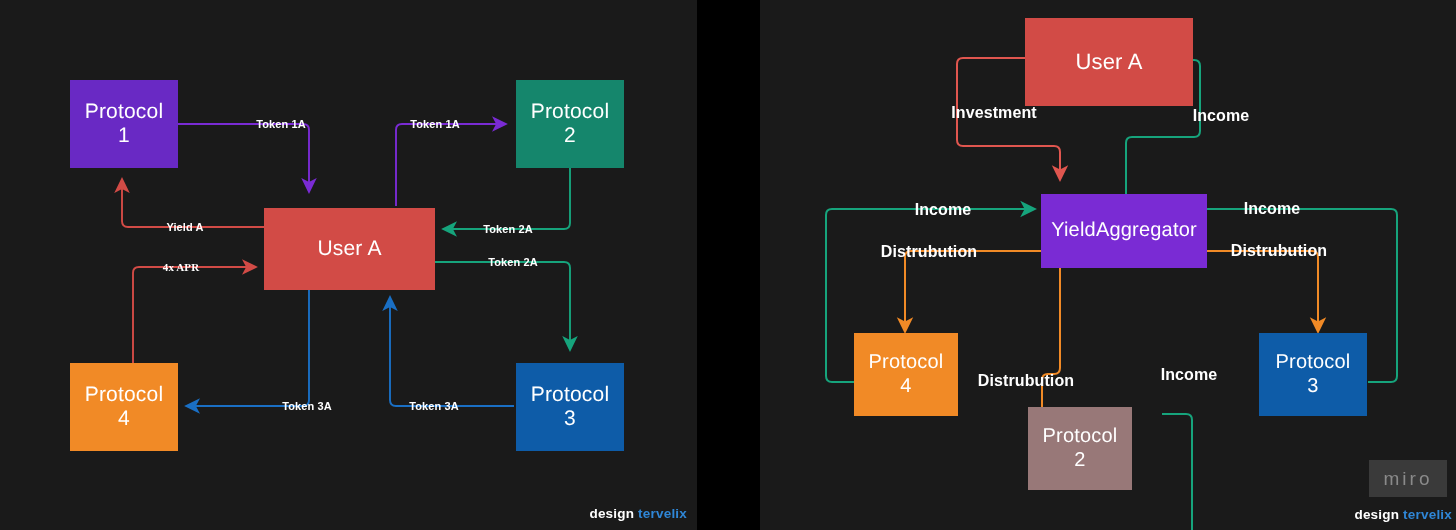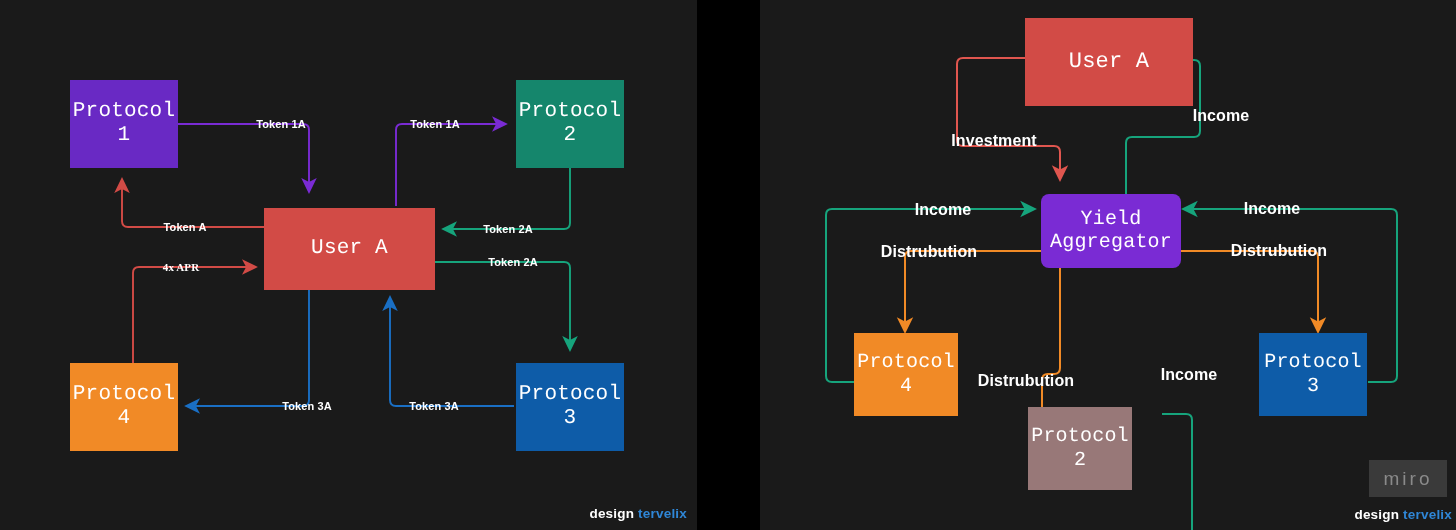--- a/index.html
+++ b/index.html
@@ -43,21 +43,20 @@
     position: absolute;
     box-sizing: border-box;
     display: flex;
     align-items: center;
     justify-content: center;
     text-align: center;
     color: #ffffff;
     line-height: 1.16;
     letter-spacing: 0.2px;
     text-rendering: geometricPrecision;
-    font-family: Liberation Mono, monospace;
   }
 
   .edge-label {
     position: absolute;
     color: #ffffff;
     font-size: 11px;
     font-weight: 600;
     white-space: nowrap;
     letter-spacing: 0.1px;
     transform: translate(-50%, -50%);
@@ -147,21 +146,21 @@
       <span>Protocol</span>
       <span>4</span>
     </div>
 
     <div class="node" style="left: 264px; top: 208px; width: 171px; height: 82px; font-size: 21px; background: rgb(210, 75, 70);">
       <span>User A</span>
     </div>
 
     <div class="edge-label" style="left:281px; top:124px;">Token 1A</div>
     <div class="edge-label" style="left:435px; top:124px;">Token 1A</div>
-    <div class="edge-label" style="left:185px; top:227px;">Token A</div>
+    <div class="edge-label" style="left:185px; top:227px;">Yield A</div>
     <div class="edge-label" style="left:181px; top:267px;font-family:Liberation Serif, serif;">4x APR</div>
     <div class="edge-label" style="left:508px; top:229px;">Token 2A</div>
     <div class="edge-label" style="left:513px; top:262px;">Token 2A</div>
     <div class="edge-label" style="left:307px; top:406px;">Token 3A</div>
     <div class="edge-label" style="left:434px; top:406px;">Token 3A</div>
 
     <div class="credit" style="right:10px; bottom:9px;">
       <span class="c-design">design</span>
       <span class="c-brand">tervelix</span>
     </div>
@@ -198,41 +197,41 @@
 
       <path d="M608,382 L631,382 Q637,382 637,376 L637,215 Q637,209 631,209 L423,209" fill="none" stroke="#16a47c" stroke-width="2" marker-end="url(#R-arrow-teal)"></path>
 
       <path d="M418,251 L552,251 Q558,251 558,257 L558,332" fill="none" stroke="#f18a26" stroke-width="2" marker-end="url(#R-arrow-orange)"></path>
     </svg>
 
     <div class="node" style="left: 265px; top: 18px; width: 168px; height: 88px; font-size: 22px; background: rgb(210, 75, 70);">
       <span>User A</span>
     </div>
 
-    <div class="node" style="left: 281px; top: 194px; width: 140px; height: 74px; font-size: 20px; flex-direction: column; background: rgb(122, 43, 212); border-radius: 8px;">
+    <div class="node" style="left: 281px; top: 194px; width: 166px; height: 74px; font-size: 20px; background: rgb(122, 43, 212);">
       <span>Yield</span>
       <span>Aggregator</span>
     </div>
 
     <div class="node" style="left: 94px; top: 333px; width: 104px; height: 83px; font-size: 20px; flex-direction: column; background: rgb(241, 138, 38);">
       <span>Protocol</span>
       <span>4</span>
     </div>
 
     <div class="node" style="left: 268px; top: 407px; width: 104px; height: 83px; font-size: 20px; flex-direction: column; background: rgb(152, 120, 120);">
       <span>Protocol</span>
       <span>2</span>
     </div>
 
     <div class="node" style="left: 499px; top: 333px; width: 108px; height: 83px; font-size: 20px; flex-direction: column; background: rgb(14, 92, 168);">
       <span>Protocol</span>
       <span>3</span>
     </div>
 
-    <div class="edge-label big" style="left:234px; top:113px;margin-top:28px;">Investment</div>
+    <div class="edge-label big" style="left:234px; top:113px;">Investment</div>
     <div class="edge-label big" style="left:461px; top:116px;">Income</div>
     <div class="edge-label big" style="left:183px; top:210px;">Income</div>
     <div class="edge-label big" style="left:169px; top:252px;">Distrubution</div>
     <div class="edge-label big" style="left:266px; top:381px;">Distrubution</div>
     <div class="edge-label big" style="left:429px; top:375px;">Income</div>
     <div class="edge-label big" style="left:512px; top:209px;">Income</div>
     <div class="edge-label big" style="left:519px; top:251px;">Distrubution</div>
 
     <div class="miro-badge" style="right:9px; bottom:33px; width:78px; height:37px;">miro</div>
 

